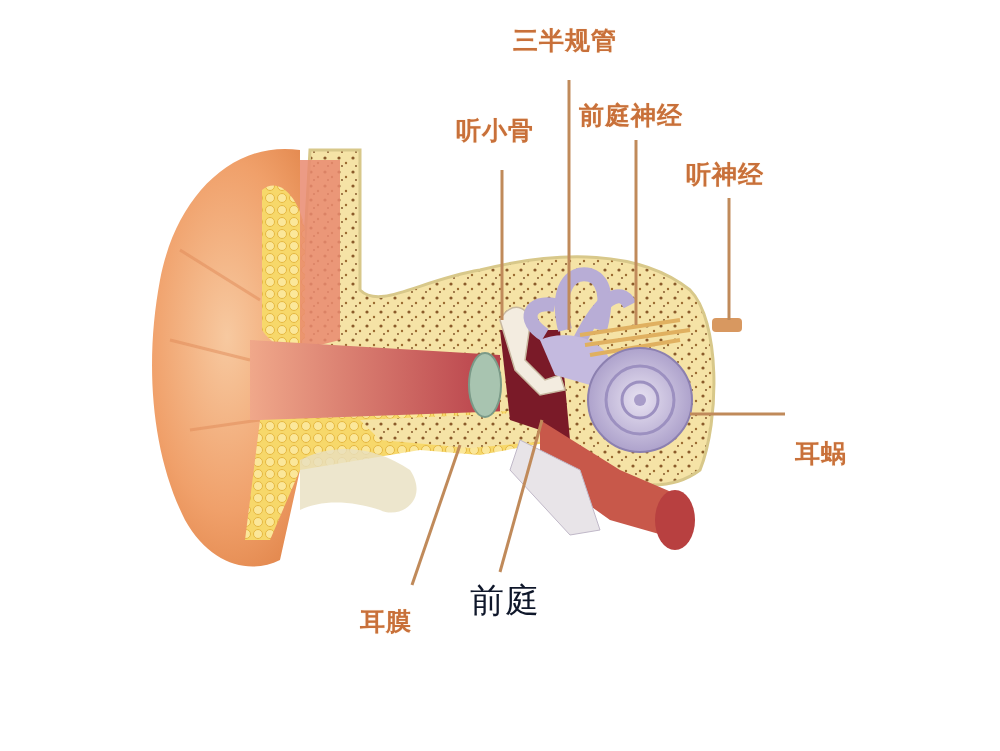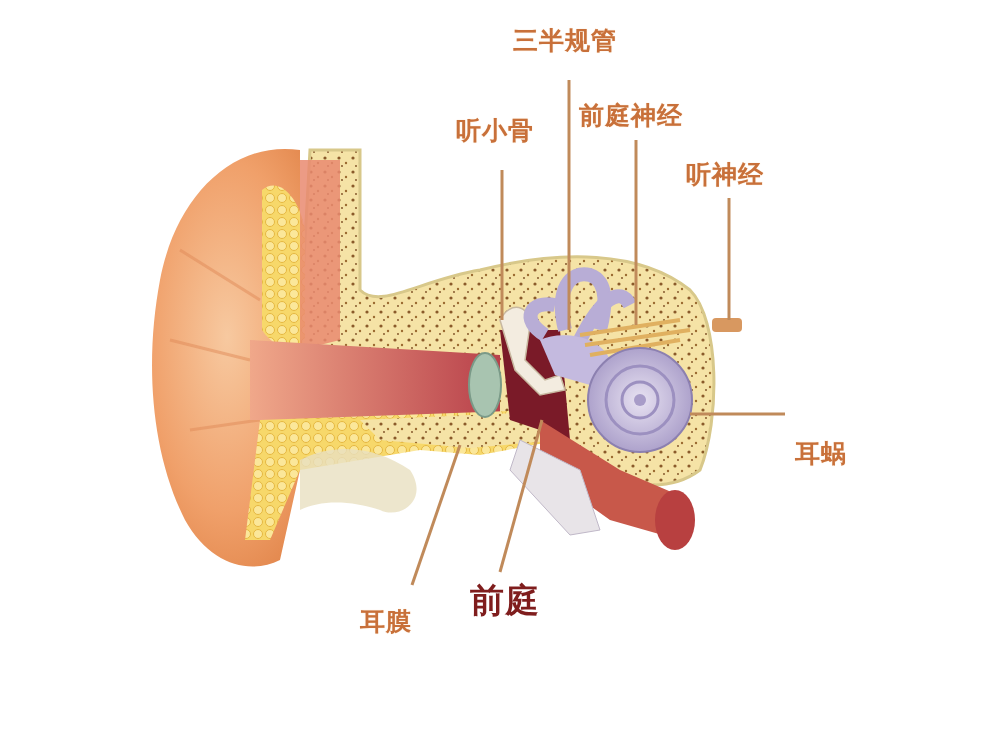--- a/index.html
+++ b/index.html
@@ -1,19 +1,19 @@
 <!DOCTYPE html>
 <html><head>
 <meta charset="utf-8">
 <style>
   html, body { margin:0; padding:0; background:#ffffff; }
   body { width:1000px; height:751px; position:relative; overflow:hidden; font-family:"DejaVu Sans", sans-serif; }
   .stage { position:absolute; left:0; top:0; width:1000px; height:751px; }
   .label { position:absolute; font-size:25px; color:#c8703a; font-weight:bold; letter-spacing:1px; white-space:nowrap; text-shadow:0 0 1px #f3c9a0; }
-  .label.highlight { color:#7f1d1d; font-size:34px; font-weight:bold; text-shadow:none; }
+  .label.highlight { color:#0f172a; font-size:34px; font-weight:normal; text-shadow:none; }
   svg { position:absolute; left:0; top:0; }
 </style>
 </head>
 <body>
 
 <div class="stage">
   <svg width="1000" height="751" viewBox="0 0 1000 751">
     <defs>
       <radialGradient id="pinnaG" cx="40%" cy="45%" r="60%">
         <stop offset="0%" stop-color="#f7c9a0"></stop>

